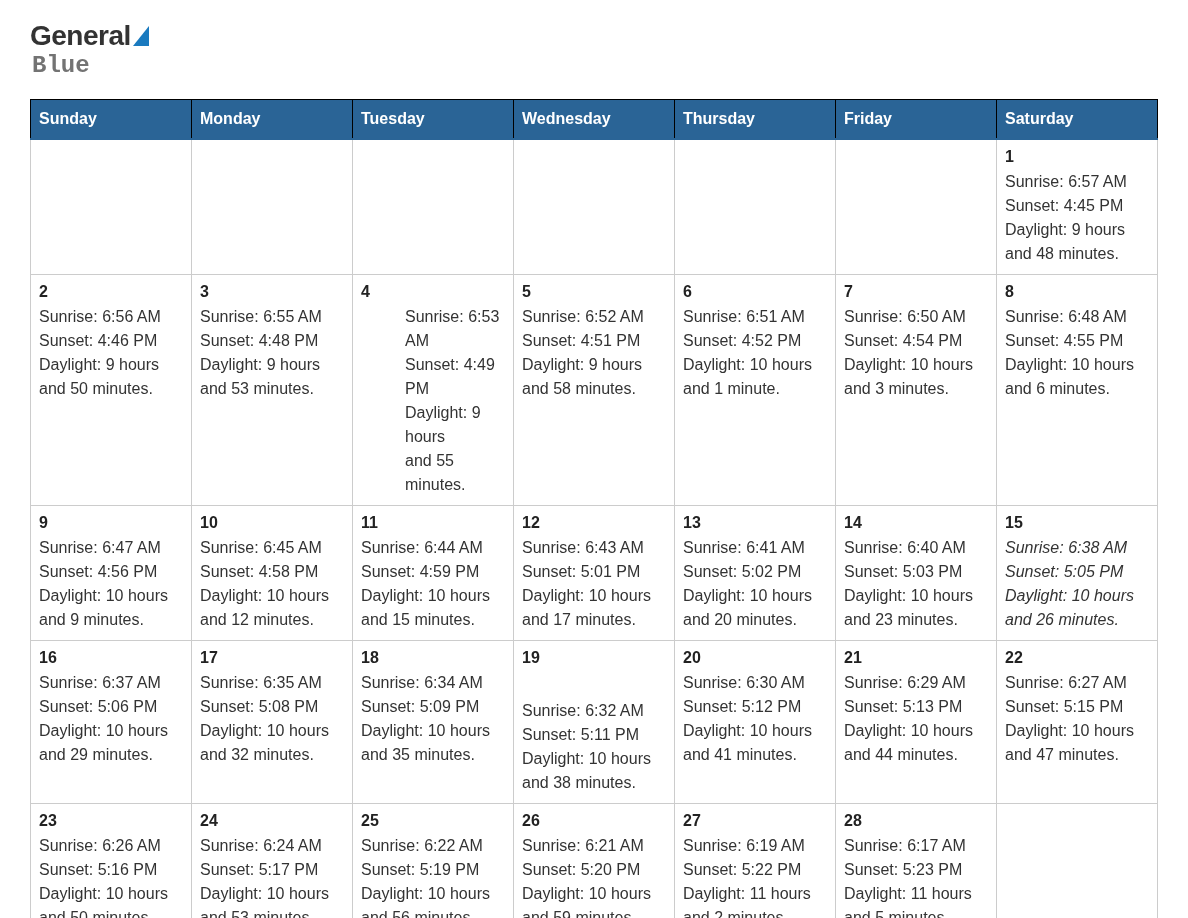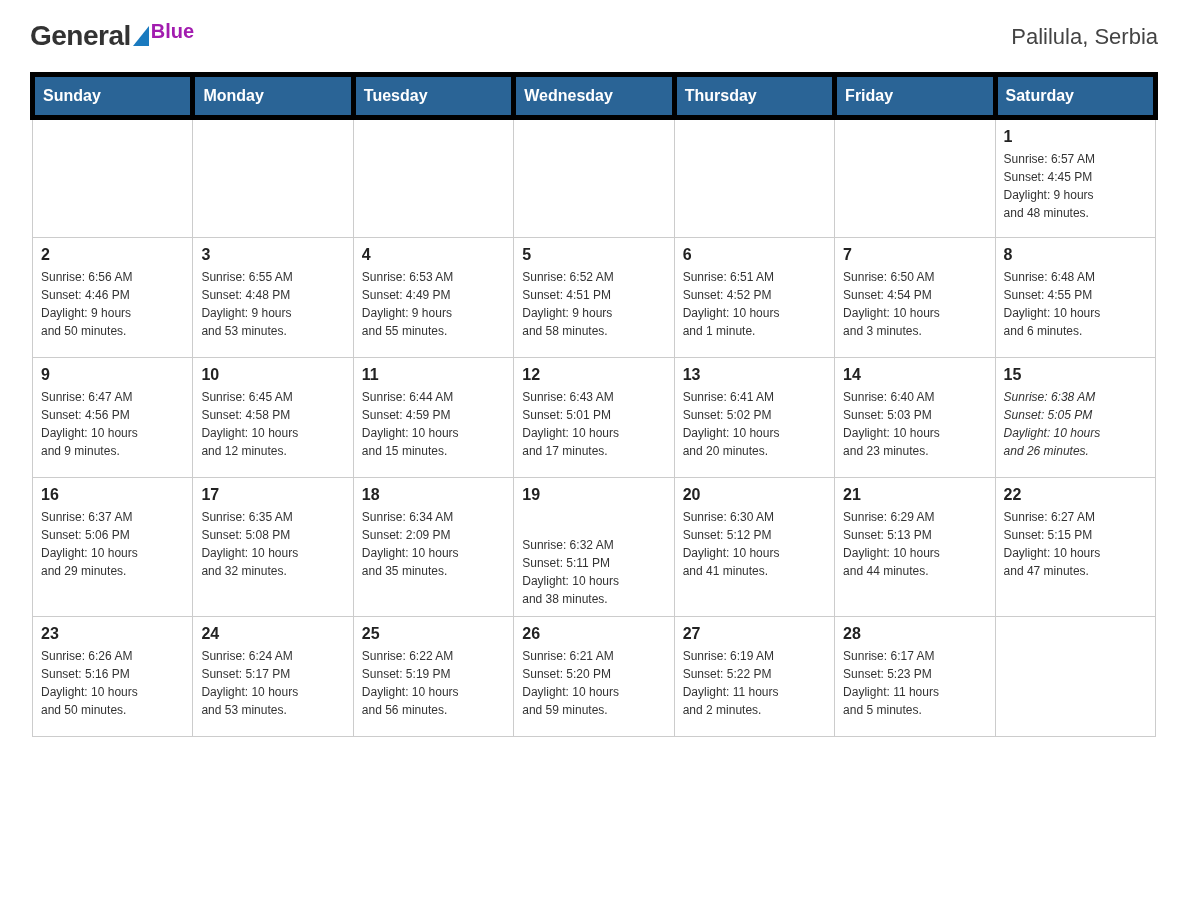--- a/index.html
+++ b/index.html
@@ -11,21 +11,21 @@
       padding: 20px 30px;
     }
     .header {
       display: flex;
       justify-content: space-between;
       align-items: flex-start;
       margin-bottom: 20px;
     }
     .logo-wrapper {
       display: flex;
-      flex-direction: row;
+      flex-direction: column;
       align-items: flex-start;
     }
     .logo-line1 {
       display: flex;
       align-items: center;
     }
     .logo-line2 {
       display: flex;
       align-items: center;
     }
@@ -37,21 +37,21 @@
       border-collapse: collapse;
       table-layout: fixed;
     }
     .calendar th {
       background-color: #2a6496;
       color: #fff;
       font-size: 16px;
       font-weight: bold;
       padding: 10px 8px;
       text-align: left;
-      border: 5px solid #000000;
+      border: 1px solid #000000;
     }
     .calendar td {
       vertical-align: top;
       padding: 8px 8px;
       border: 1px solid #ccc;
       height: 120px;
       font-size: 12.5px;
       color: #333;
       background: #fff;
     }
@@ -59,43 +59,42 @@
       border-top: 2px solid #2a6496;
     }
     .day-number {
       font-size: 16px;
       font-weight: bold;
       color: #222;
       display: block;
       margin-bottom: 4px;
     }
     .day-info {
-      font-size: 12px;
+      font-size: 16px;
       color: #333;
       line-height: 1.5;
     }
     .empty-cell {
       background: #fff;
     }
   </style>
 </head>
 <body>
 
 <div class="header">
   <div class="logo-wrapper">
     <div class="logo-line1">
       <span style="font-size:28px;font-weight:bold;color:#333;letter-spacing:-0.5px;">General</span>
       <span style="display:inline-block;width:0;height:0;border-style:solid;border-width:0 0 20px 16px;border-color:transparent transparent #1a7abf transparent;margin-left:2px;margin-bottom:0;vertical-align:bottom;"></span>
     </div>
     <div class="logo-line2">
-      <span style="font-size:20px;font-weight:bold;color:#a21caf;margin-left:2px;">Blue</span>
+      <span style="font-size:24px;font-weight:bold;color:#737373;margin-left:2px;font-family:Liberation Mono, monospace;">Blue</span>
     </div>
   </div>
   <div class="title-block">
-    <div style="font-size:22px;color:#444;margin-top:4px;">Palilula, Serbia</div>
   </div>
 </div>
 
 <table class="calendar">
   <thead>
     <tr>
     <th>Sunday</th>
         <th>Monday</th>
         <th>Tuesday</th>
         <th>Wednesday</th>
@@ -130,21 +129,21 @@
         </td>
         <td>
           <span class="day-number">3</span>
           <div class="day-info" style="white-space: pre-line;">Sunrise: 6:55 AM
 Sunset: 4:48 PM
 Daylight: 9 hours
 and 53 minutes.</div>
         </td>
         <td>
           <span class="day-number">4</span>
-          <div class="day-info" style="white-space: pre-line;">Sunrise: 6:53 AM
+          <div class="day-info" style="white-space: pre-line; margin-left: 44px;">Sunrise: 6:53 AM
 Sunset: 4:49 PM
 Daylight: 9 hours
 and 55 minutes.</div>
         </td>
         <td>
           <span class="day-number">5</span>
           <div class="day-info" style="white-space: pre-line;">Sunrise: 6:52 AM
 Sunset: 4:51 PM
 Daylight: 9 hours
 and 58 minutes.</div>
@@ -233,21 +232,21 @@
         <td>
           <span class="day-number">17</span>
           <div class="day-info" style="white-space: pre-line;">Sunrise: 6:35 AM
 Sunset: 5:08 PM
 Daylight: 10 hours
 and 32 minutes.</div>
         </td>
         <td>
           <span class="day-number">18</span>
           <div class="day-info" style="white-space: pre-line;">Sunrise: 6:34 AM
-Sunset: 2:09 PM
+Sunset: 5:09 PM
 Daylight: 10 hours
 and 35 minutes.</div>
         </td>
         <td>
           <span class="day-number">19</span>
           <div class="day-info" style="white-space: pre-line; margin-top: 32px;">Sunrise: 6:32 AM
 Sunset: 5:11 PM
 Daylight: 10 hours
 and 38 minutes.</div>
         </td>

